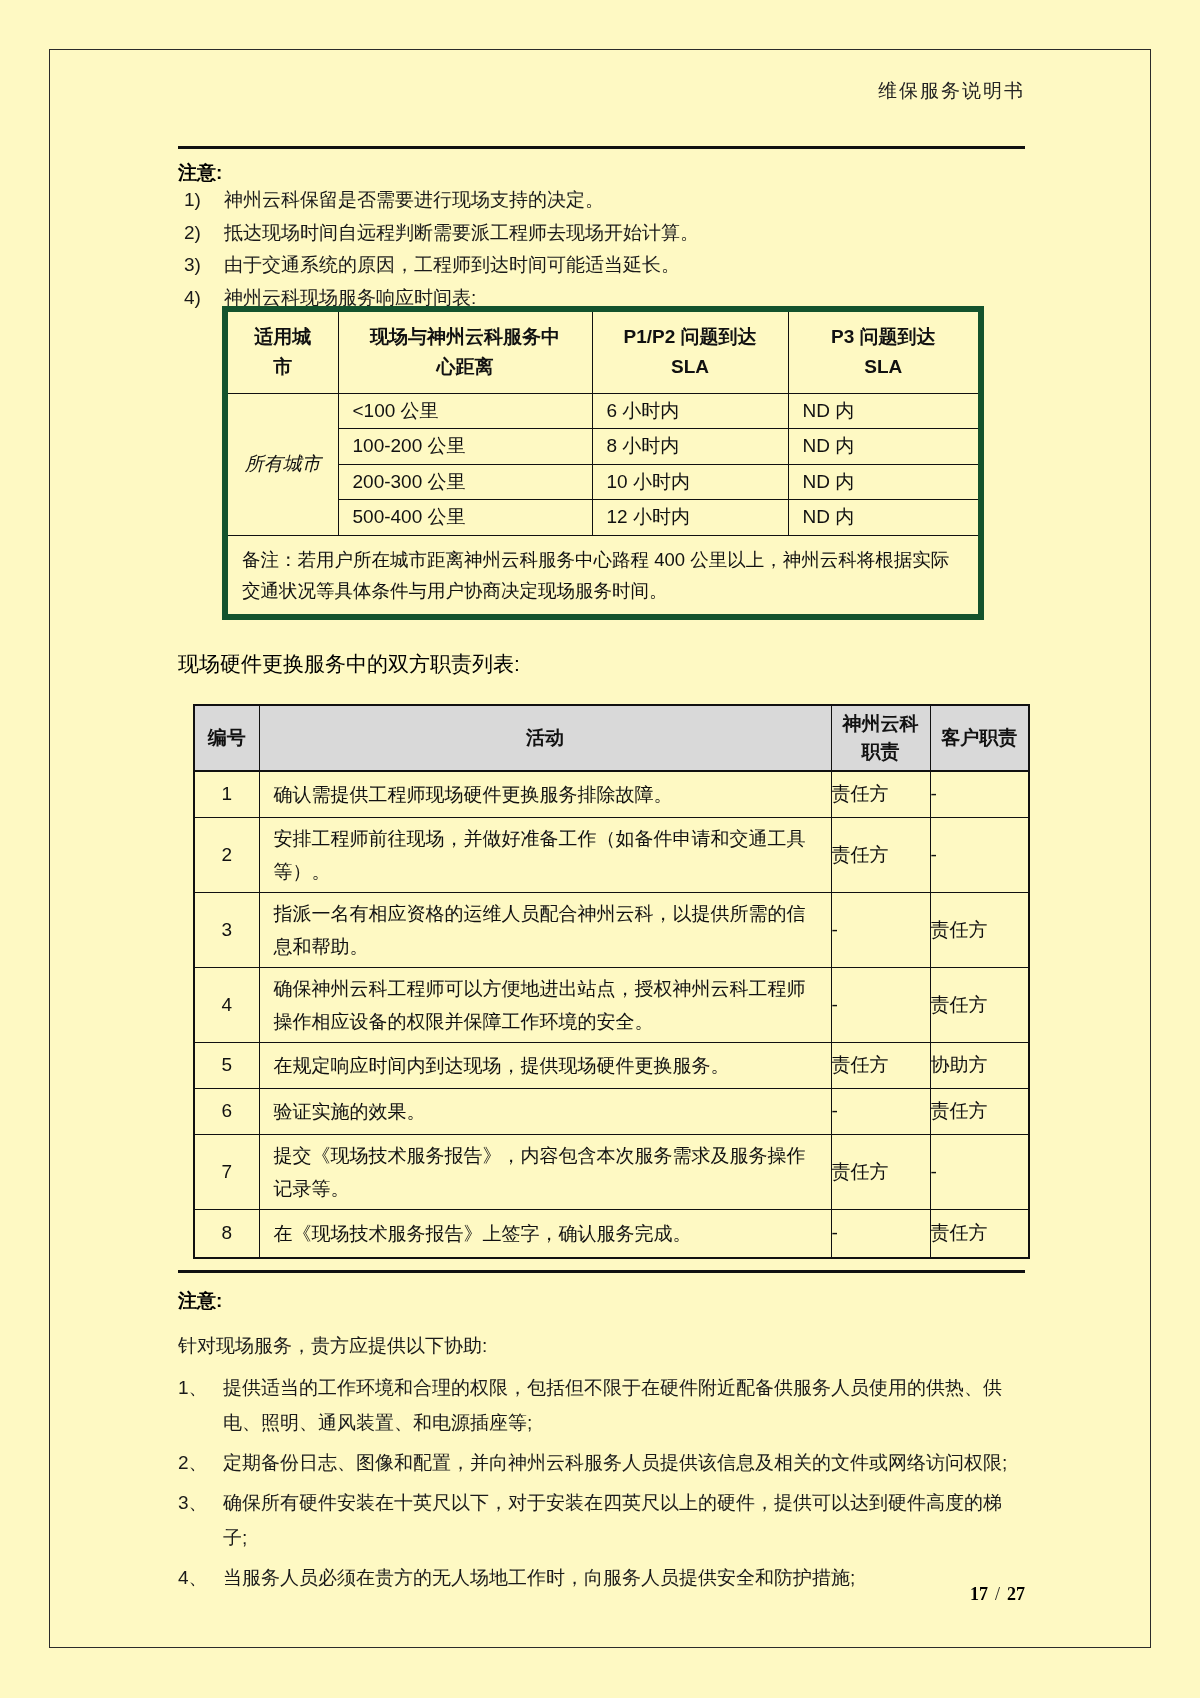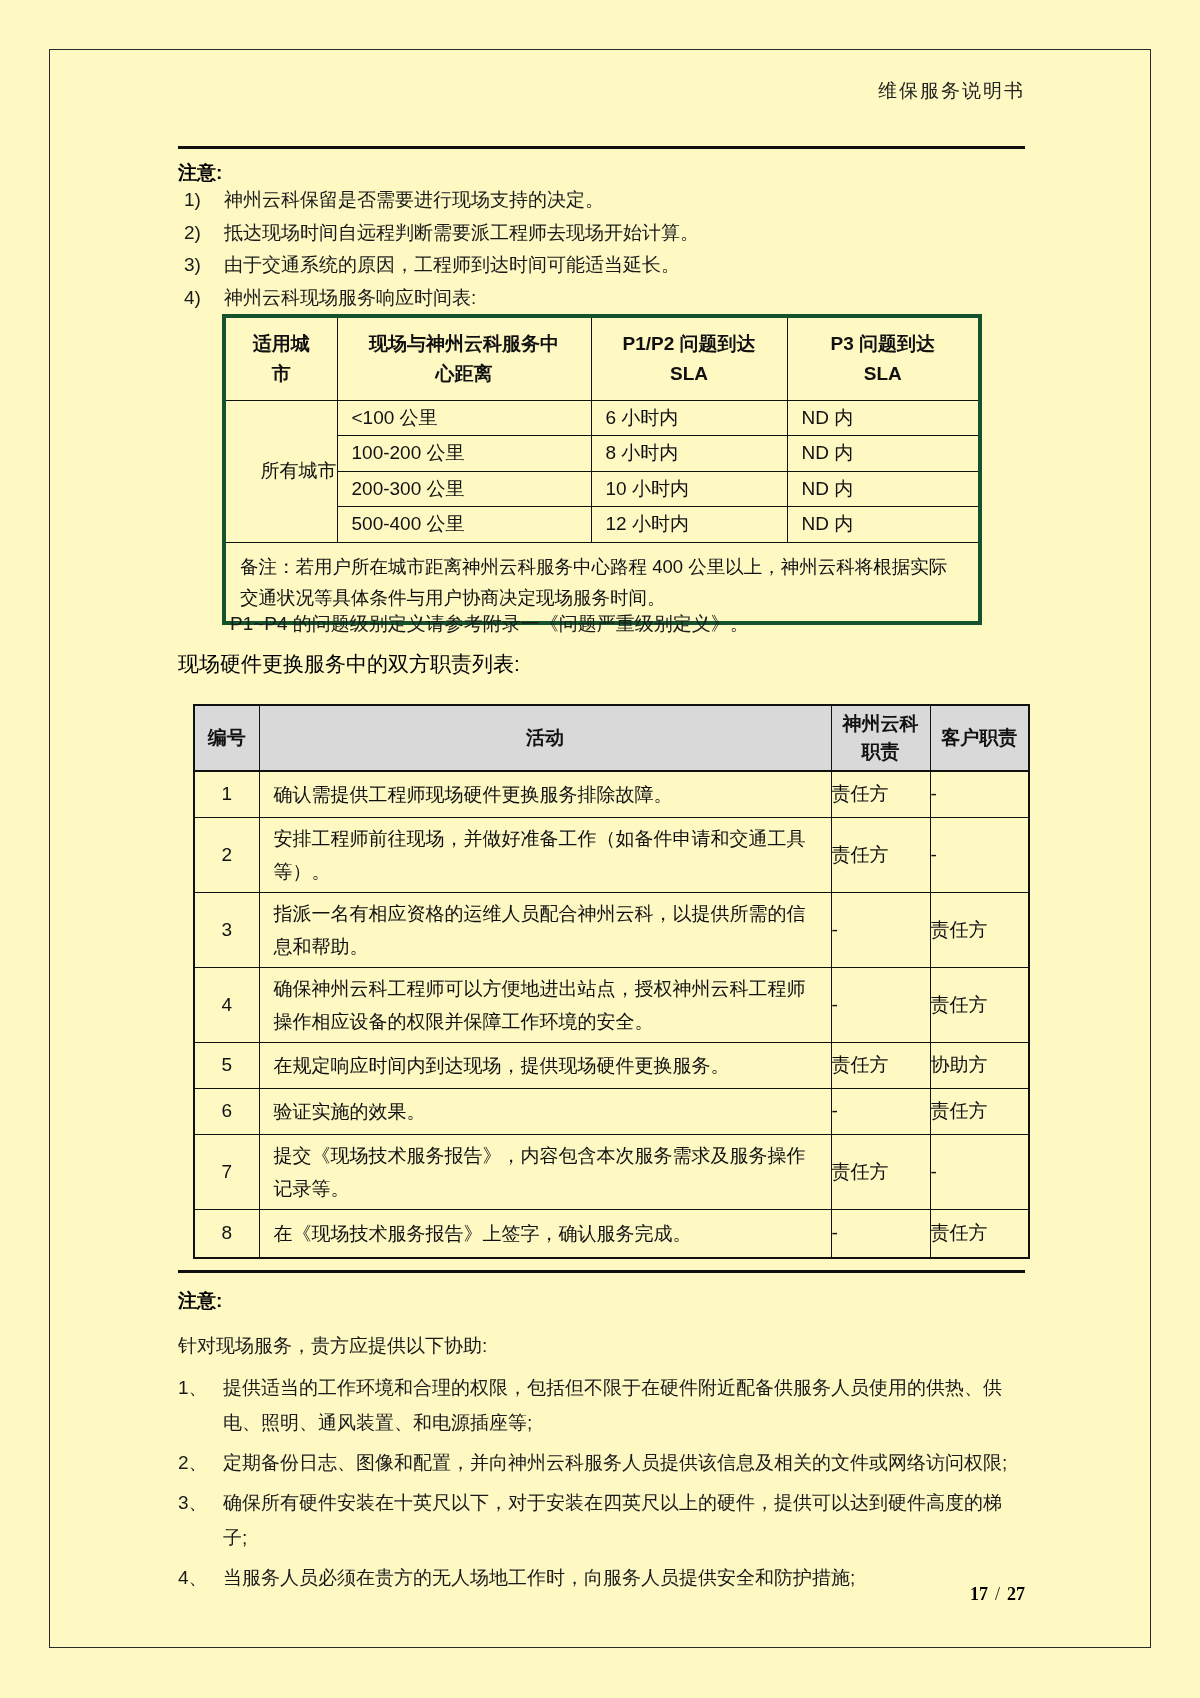--- a/index.html
+++ b/index.html
@@ -33,28 +33,28 @@
   .list { position:absolute; left:0; width:100%; }
   .top-list { top:184px; }
   .top-list .li { display:flex; line-height:32.5px; font-size:19px; }
   .top-list .num { width:46px; flex:0 0 46px; padding-left:6px; }
   .top-list .txt { flex:1; }
 
   table { border-collapse:collapse; table-layout:fixed; font-size:19px; color:#111; }
   td, th { border:1.5px solid #111; font-weight:normal; vertical-align:middle; }
 
   .sla-wrap { position:absolute; top:306px; left:44px; }
-  .sla-table { width:756px; border:4px solid #14532d;margin-top:8px; }
+  .sla-table { width:756px; border:6px solid #14532d; }
   .sla-table col.c1 { width:113px; }
   .sla-table col.c2 { width:254px; }
   .sla-table col.c3 { width:196px; }
   .sla-table col.c4 { width:193px; }
   .sla-table thead th { height:84px; font-weight:bold; text-align:center; line-height:30px; padding:0 24px; }
   .sla-table tbody tr { height:35.5px; }
-  .sla-table td.city { text-align:right; }
+  .sla-table td.city { text-align:center;font-style:italic; }
   .sla-table td.val { text-align:left; padding-left:14px; }
   .sla-table td.note-cell {
     height:79px; text-align:left; padding:8px 14px; line-height:31px; font-size:18.5px;border-radius:7px;
   }
 
   .p-levels { position:absolute; top:611px; left:52px; font-size:19px; }
 
   .section-title { position:absolute; top:650px; left:0; font-size:21px; font-weight:500; color:#000; }
 
   .resp-wrap { position:absolute; top:704px; left:15px; }
@@ -160,21 +160,20 @@
             <td class="val">12 小时内</td>
             <td class="val">ND 内</td>
           </tr>
           <tr>
             <td class="note-cell" colspan="4">备注：若用户所在城市距离神州云科服务中心路程 400 公里以上，神州云科将根据实际交通状况等具体条件与用户协商决定现场服务时间。</td>
           </tr>
         </tbody>
       </table>
     </div>
 
-    <div class="p-levels">P1~P4 的问题级别定义请参考附录一《问题严重级别定义》。</div>
 
     <div class="section-title">现场硬件更换服务中的双方职责列表:</div>
 
     <div class="resp-wrap">
       <table class="resp-table">
         <colgroup>
             <col class="c1">
             <col class="c2">
             <col class="c3">
             <col class="c4">

